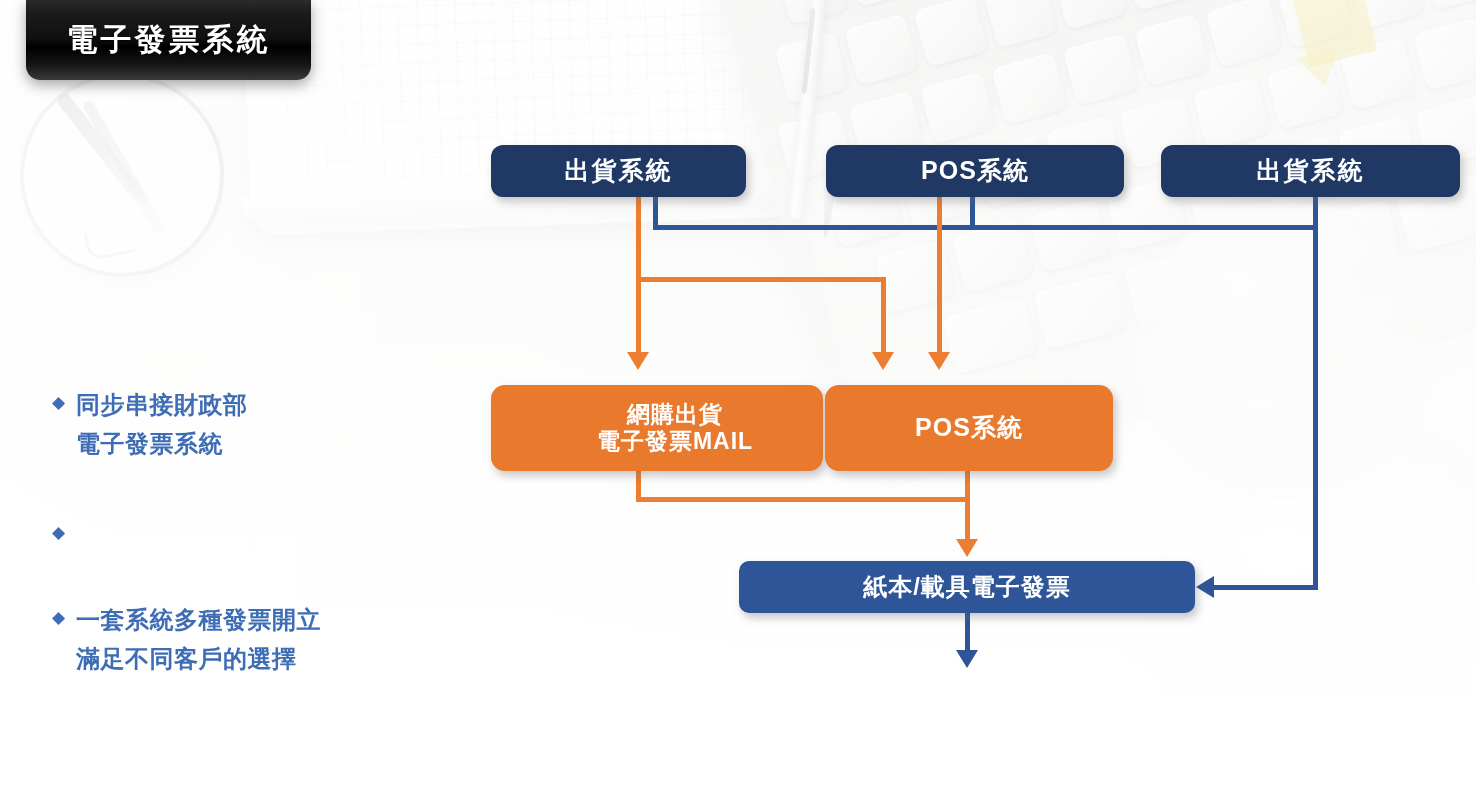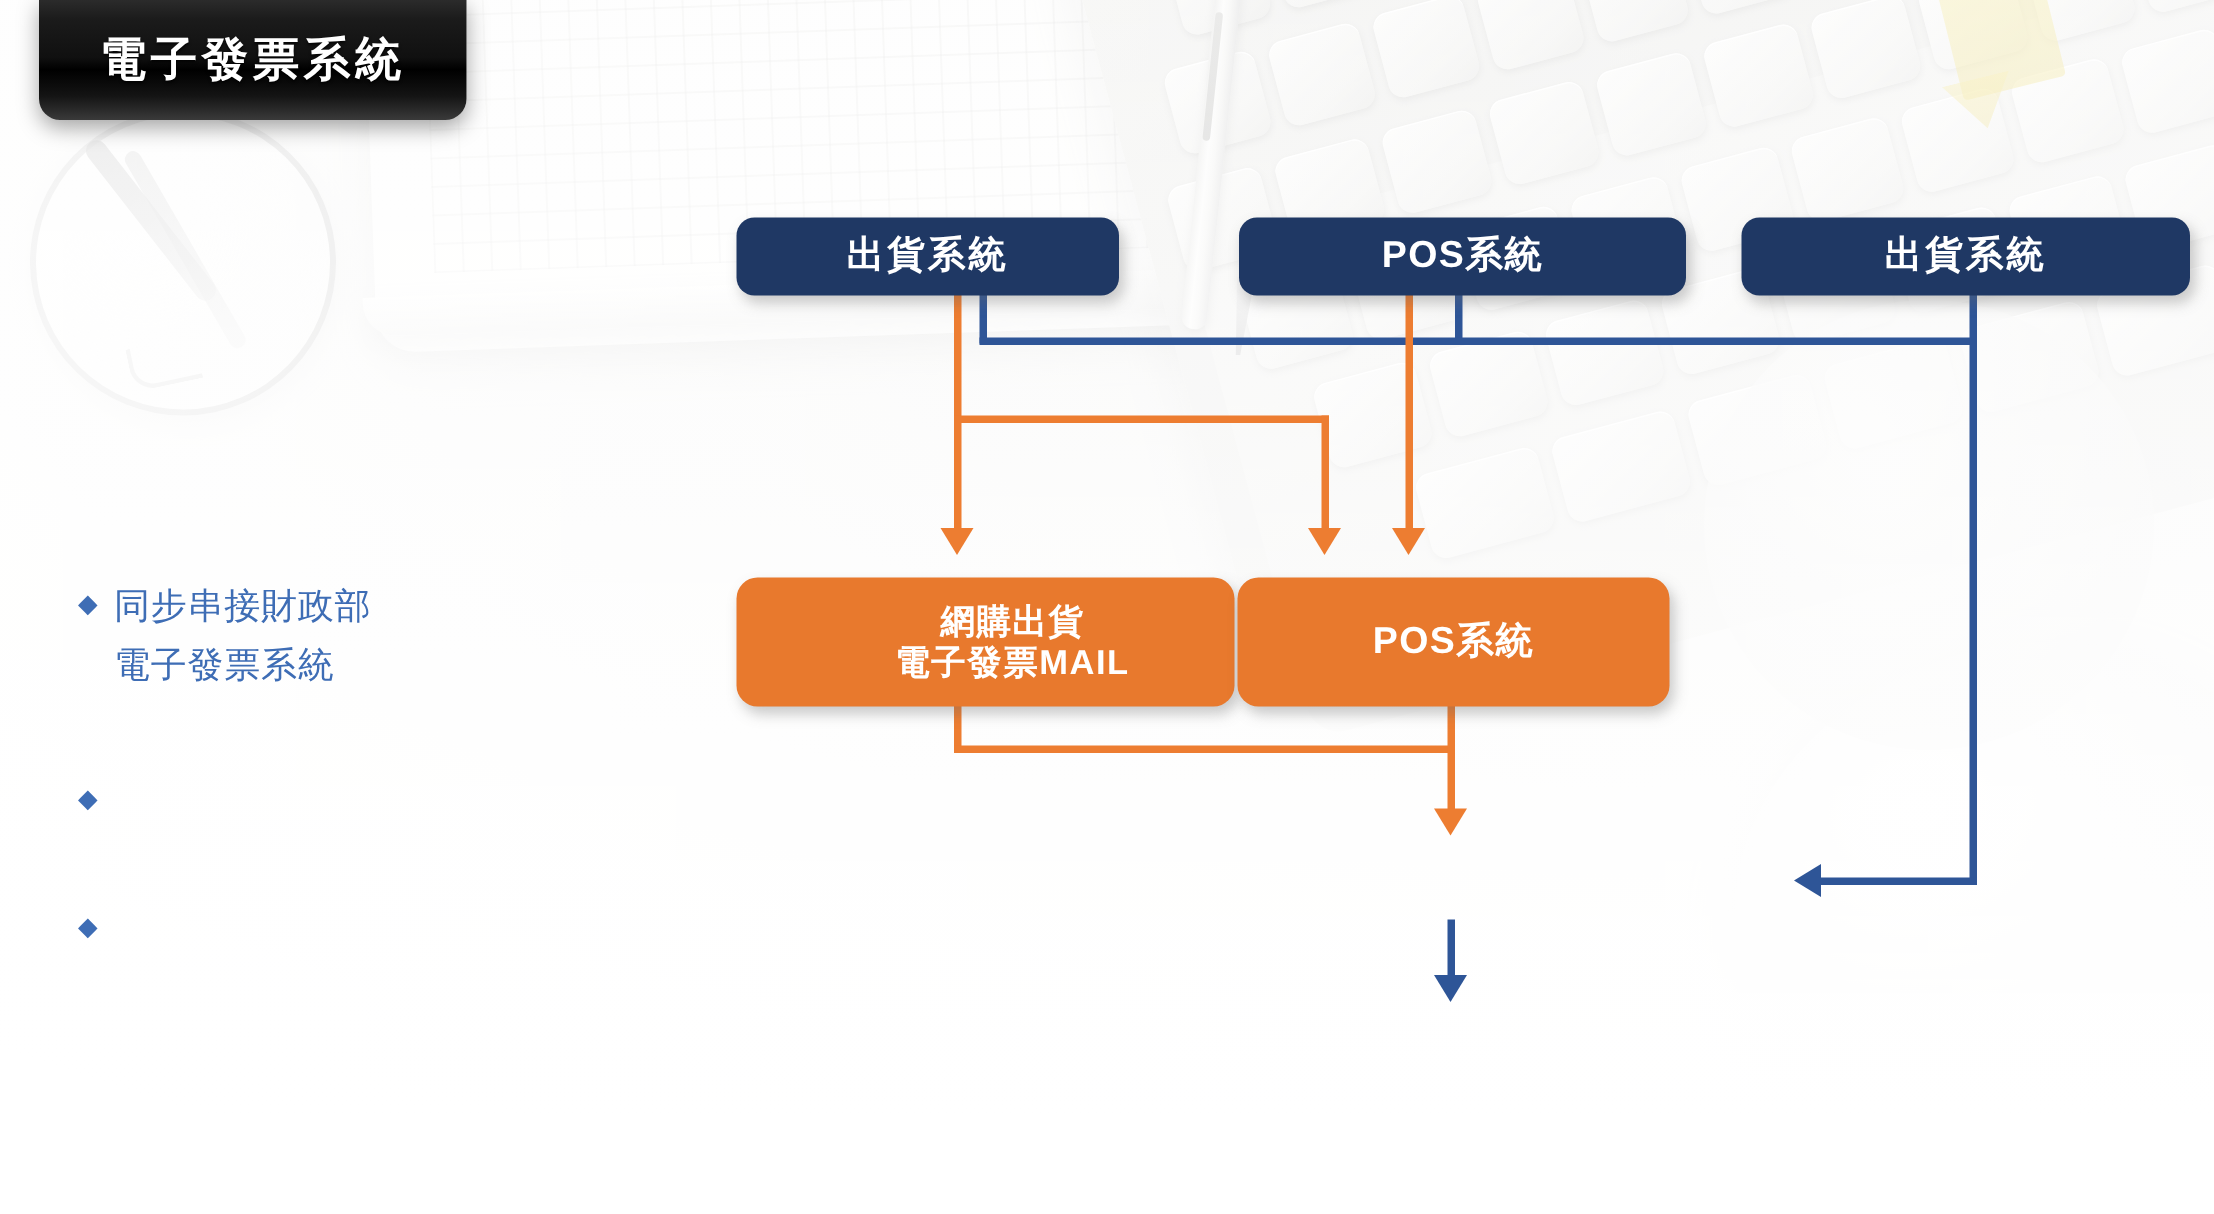--- a/index.html
+++ b/index.html
@@ -227,21 +227,21 @@
   .bullets { position:absolute; left: 52px; top: 386px; width: 470px; }
   .bullet-row {
     display:flex; align-items:flex-start;
     margin-bottom: 52px;
   }
   .bullet-mark {
     color:#3E6DB5; font-size: 17px; line-height: 1.2;
     margin-right: 11px; margin-top: 7px; flex: 0 0 auto;
   }
   .bullet-text {
-    color:#3E6DB5; font-size: 24px; font-weight: 400;
+    color:#3E6DB5; font-size: 24px; font-weight: 700;
     line-height: 1.62; white-space: pre-line; letter-spacing:.5px;
   }
 </style>
 </head>
 <body>
 
 <div id="stage">
 
   <div class="bg-layer">
     <div class="bg-base"></div>
@@ -324,20 +324,22 @@
     <div class="bullet-row">
       <span class="bullet-mark">◆</span>
       <span class="bullet-text">同步串接財政部
   電子發票系統</span>
     </div>
     <div class="bullet-row" style="margin-bottom:58px;">
       <span class="bullet-mark">◆</span>
     </div>
     <div class="bullet-row" style="margin-bottom:0;">
       <span class="bullet-mark">◆</span>
+      <span class="bullet-text">一套系統多種發票開立
+  滿足不同客戶的選擇</span>
     </div>
   </div>
 
   <div class="conn v-bl" style="left:653px; top:196px; height:33px;"></div>
   <div class="conn v-bl" style="left:970px; top:196px; height:33px;"></div>
   <div class="conn h-bl" style="left:653px; top:225px; width:665px;"></div>
   <div class="conn v-bl" style="left:1313px; top:196px; height:392px;"></div>
   <div class="conn h-bl" style="left:1207px; top:585px; width:111px;"></div>
   <div class="arrow-left-bl" style="left:1196px; top:576px;"></div>
 
@@ -372,15 +374,18 @@
 
   <div class="node orange" style="left:491px; top:385px; width:296px; height:86px; font-size:23px; letter-spacing:1px;padding-left:36px;">
     <span>網購出貨
 電子發票MAIL</span>
   </div>
 
   <div class="node orange" style="left:825px; top:385px; width:288px; height:86px; font-size:25px; letter-spacing:1px;">
     <span>POS系統</span>
   </div>
 
+  <div class="node blue" style="left:739px; top:561px; width:456px; height:52px; font-size:24px; letter-spacing:1px;">
+    <span>紙本/載具電子發票</span>
+  </div>
 
 
 </div>
 
 </body></html>

